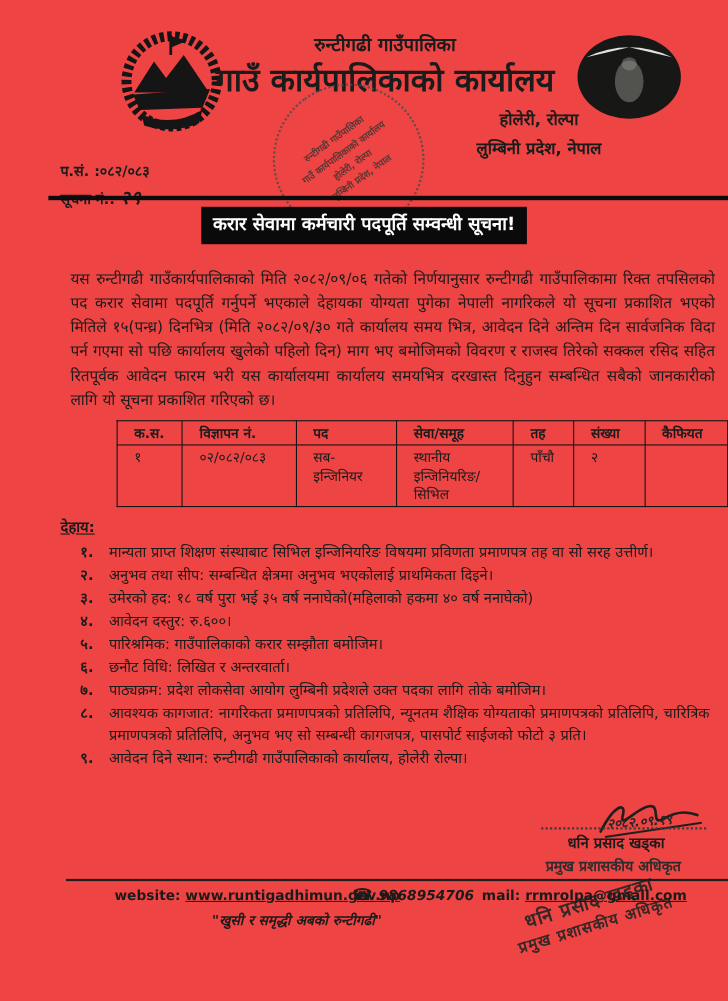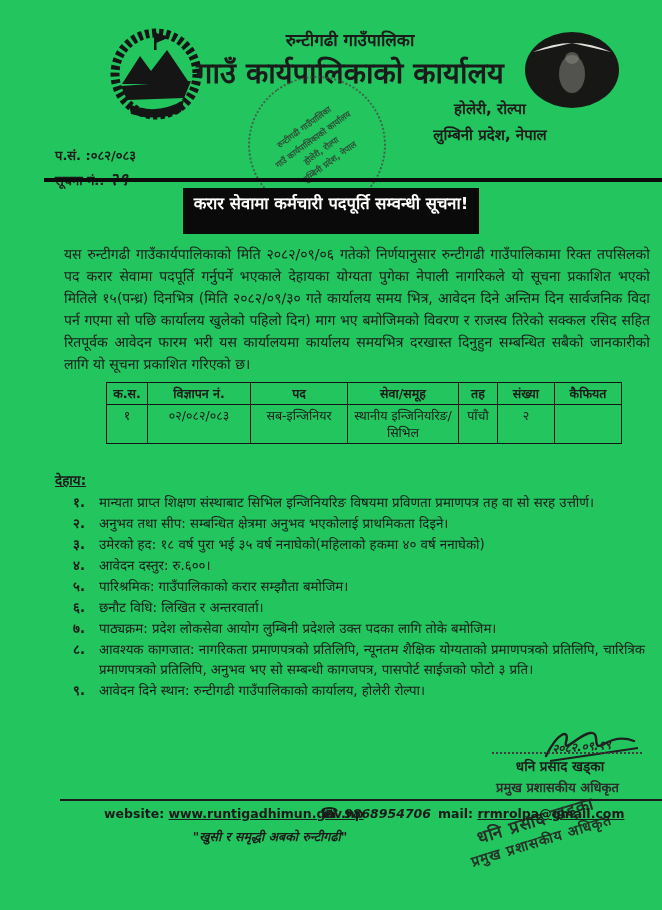--- a/index.html
+++ b/index.html
@@ -1,20 +1,20 @@
 <!DOCTYPE html>
 <html><head>
 <meta charset="utf-8">
 <style>
   html,body{margin:0;padding:0;background:#d8d6d0;}
   .page{
     position:relative;
     width:662px;height:910px;
     margin:0 auto;
-    background:#22c55e;
+    background:#ef4444;
     font-family:"DejaVu Sans", sans-serif;
     color:#1b1b1b;
     overflow:hidden;
   }
   .abs{position:absolute;}
   
   .muni-name{left:200px;top:28px;width:300px;text-align:center;font-size:17px;font-weight:bold;}
   .office-name{left:146px;top:52px;width:408px;text-align:center;font-size:29px;font-weight:bold;letter-spacing:0;}
   .place{left:400px;top:98px;width:180px;text-align:center;font-size:15px;font-weight:bold;}
   .province{left:385px;top:124px;width:210px;text-align:center;font-size:15px;font-weight:bold;}
@@ -32,29 +32,29 @@
     opacity:.78;
   }
   .stamp-inner{font-size:8.5px;line-height:1.7;color:#33332f;text-align:center;font-weight:bold;}
   
   .top-rule{left:44px;top:178px;right:0;height:4px;background:#0c0c0c;}
   .title-box{
     left:0;top:188px;width:662px;text-align:center;
   }
   .title-box span{
     display:inline-block;background:#0a0a0a;color:#fdfdfb;
-    font-size:16.5px;font-weight:bold;padding:3px 11px 20px;
+    font-size:16.5px;font-weight:bold;padding:3px 11px 8px;
   }
   .pub-date{left:0;top:218px;width:662px;text-align:center;font-size:14.5px;font-weight:bold;}
   
   .body-par{left:64px;top:243px;width:586px;font-size:14px;line-height:22px;text-align:justify;}
   
   .vac-table{left:106px;top:382px;border-collapse:collapse;}
   .vac-table th,.vac-table td{
-    border:1.6px solid #141414;font-size:12.5px;padding:2px 5px;vertical-align:top;text-align:center;
+    border:1.6px solid #141414;font-size:12.5px;padding:2px 15px;vertical-align:top;text-align:left;
   }
   .vac-table th{font-weight:bold;}
   .c0{width:30px}.c1{width:92px}.c2{width:86px}.c3{width:100px}.c4{width:28px}.c5{width:46px}.c6{width:56px}
   
   .details{left:55px;top:440px;width:590px;font-size:13.3px;line-height:20px;}
   .details-heading{font-weight:bold;text-decoration:underline;margin-bottom:3px;font-size:13.5px;margin-top:30px;}
   .dlist{margin:0;padding:0;list-style:none;}
   .dlist li{display:flex;margin:0 0 1px 18px;}
   .dlist .num{width:26px;flex:none;font-weight:bold;}
   .dlist .txt{flex:1;text-align:justify;}

